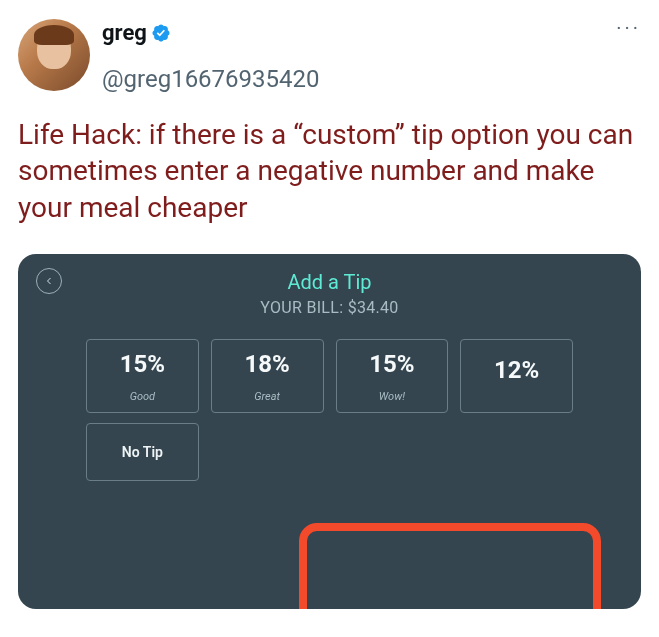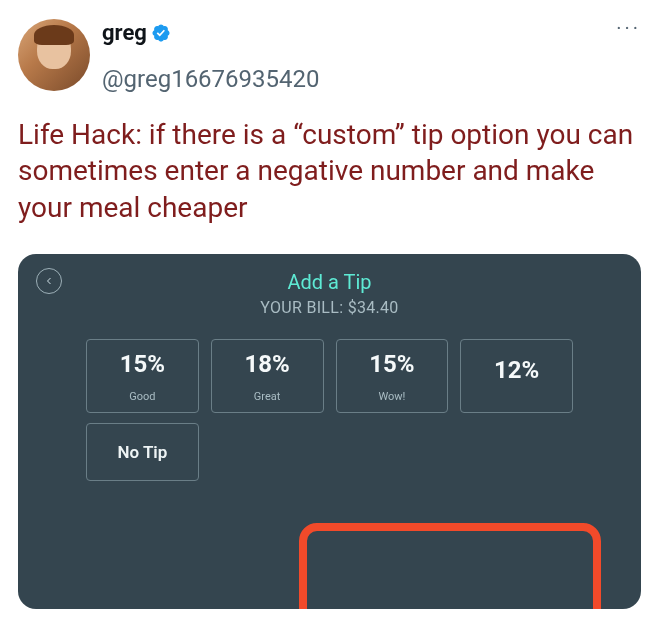--- a/index.html
+++ b/index.html
@@ -141,23 +141,24 @@
   }
   .tip-pct {
     font-size: 24px;
     font-weight: 700;
     color: #f5f9fa;
   }
   .tip-label {
     font-size: 11px;
     color: #a9bcc3;
     margin-top: 12px;
+    font-style: italic;
   }
   .tip-single {
-    font-size: 17px;
+    font-size: 14px;
     font-weight: 600;
     color: #eef4f5;
   }
   .highlight-box {
     position: absolute;
     border: 8px solid #f24a2a;
     border-radius: 18px;
     right: 40px;
     bottom: -24px;
     width: 302px;

